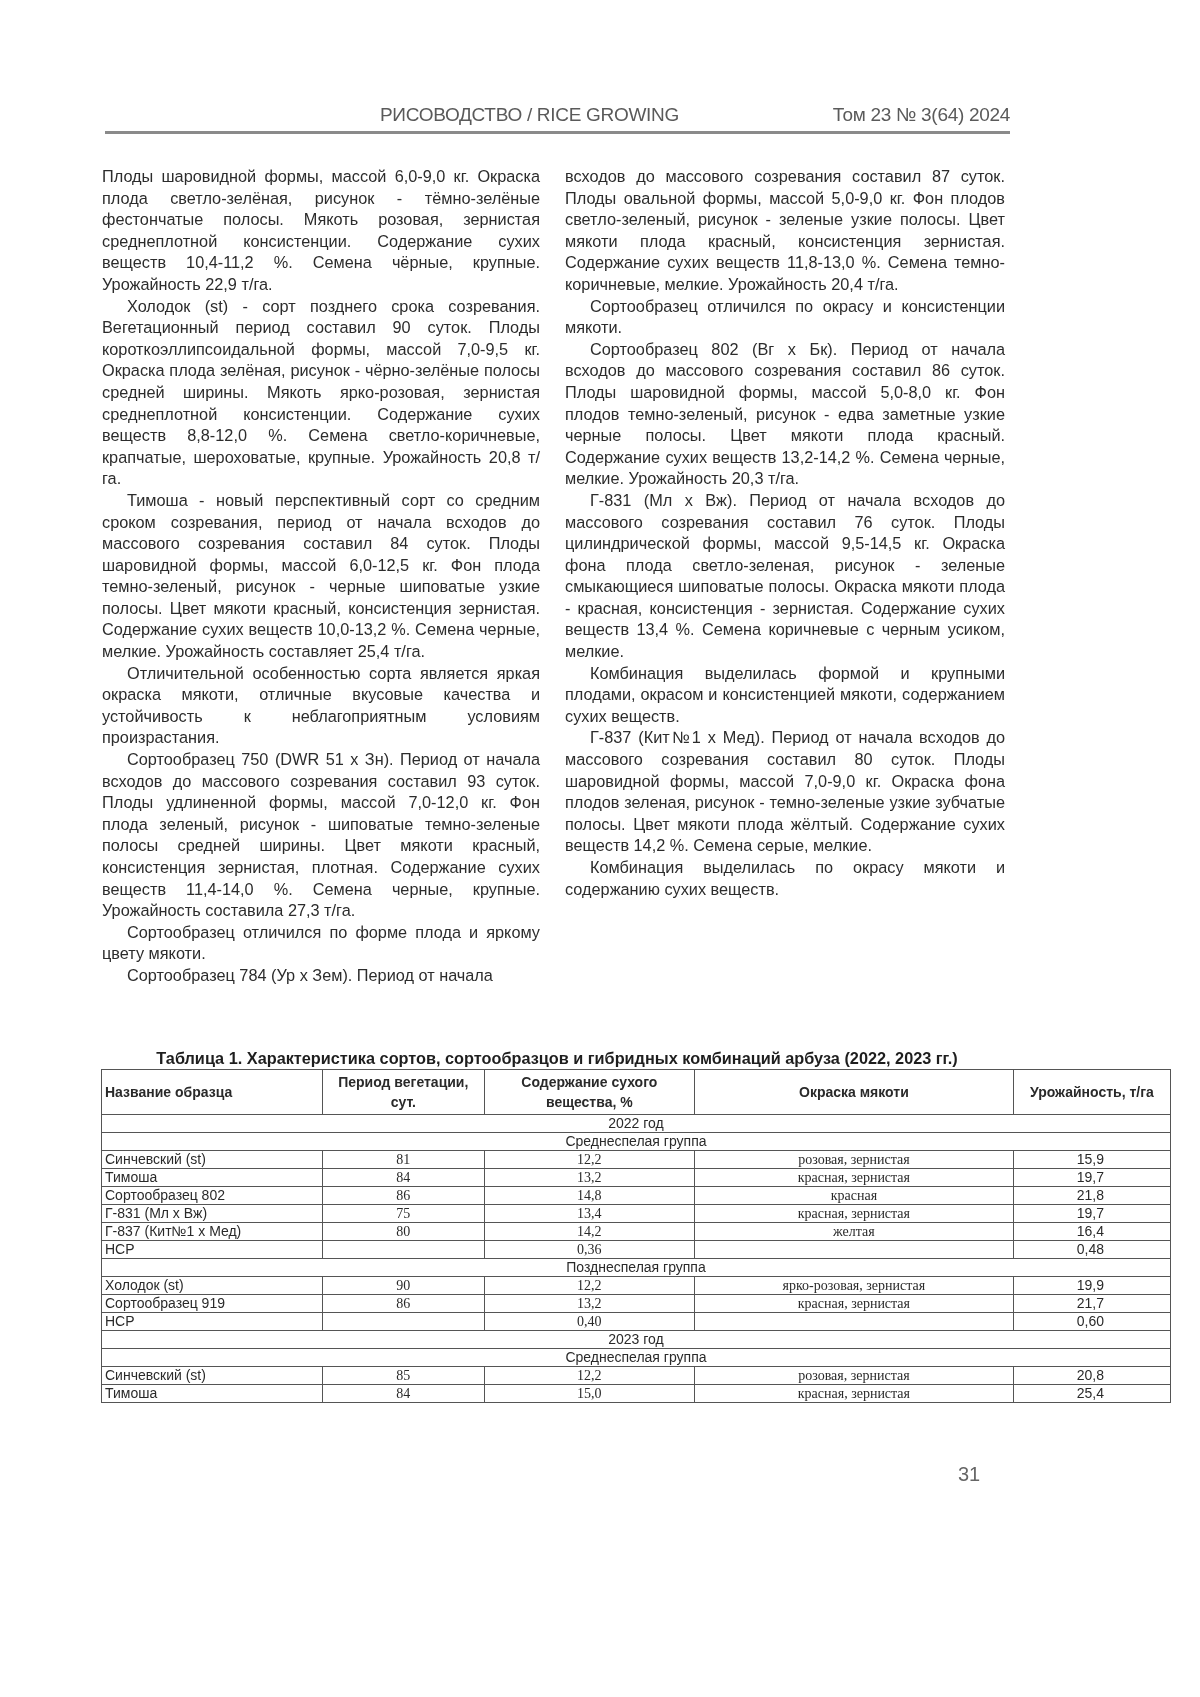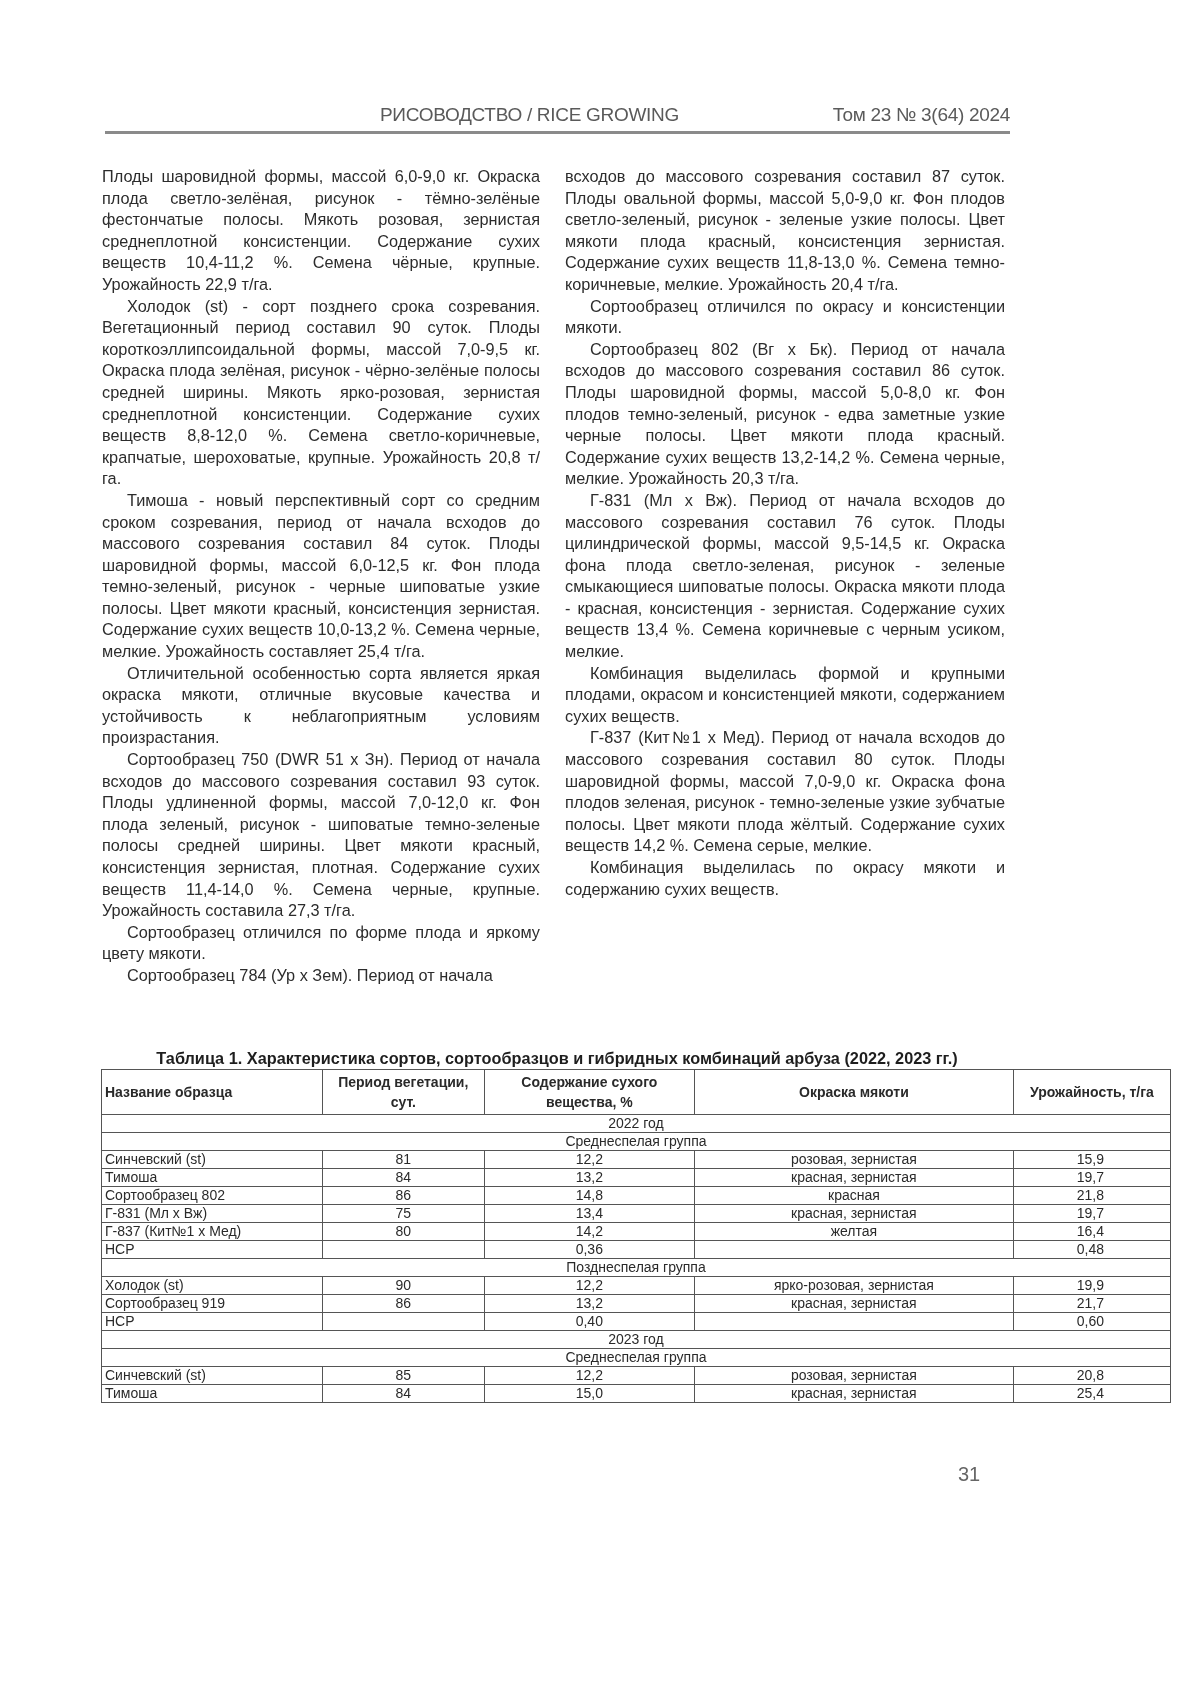--- a/index.html
+++ b/index.html
@@ -15,21 +15,21 @@
   .col.right { left: 565px; width: 440px; }
   .col p { margin: 0; text-indent: 25px; }
   .col p.noindent { text-indent: 0; }
 
   .table-title { position: absolute; left: 102px; top: 1049px; width: 910px; font-size: 16.3px; font-weight: bold; color: #1e1e1e; white-space: nowrap; text-align: center; }
   table.data { position: absolute; left: 101px; top: 1069px; width: 1070px; border-collapse: collapse; font-size: 14px; color: #2a2a2a; }
   table.data th, table.data td { border: 1.5px solid #555; padding: 0 3px; line-height: 17px; }
   table.data th { font-weight: bold; text-align: center; height: 44px; line-height: 20px; }
   table.data th.first { text-align: left; }
   table.data td { height: 17px; }
-  table.data td.num { text-align: center; }
+  table.data td.num { text-align: center; font-family: Liberation Serif, serif; }
   table.data td.name { text-align: left; }
   table.data td.span { text-align: center; }
   table.data td.yield { text-align: right; padding-right: 66px; }
 
   .page-num { position: absolute; left: 958px; top: 1463px; font-size: 20px; color: #666; }
 </style>
 </head>
 <body>
 
 <div class="header">

